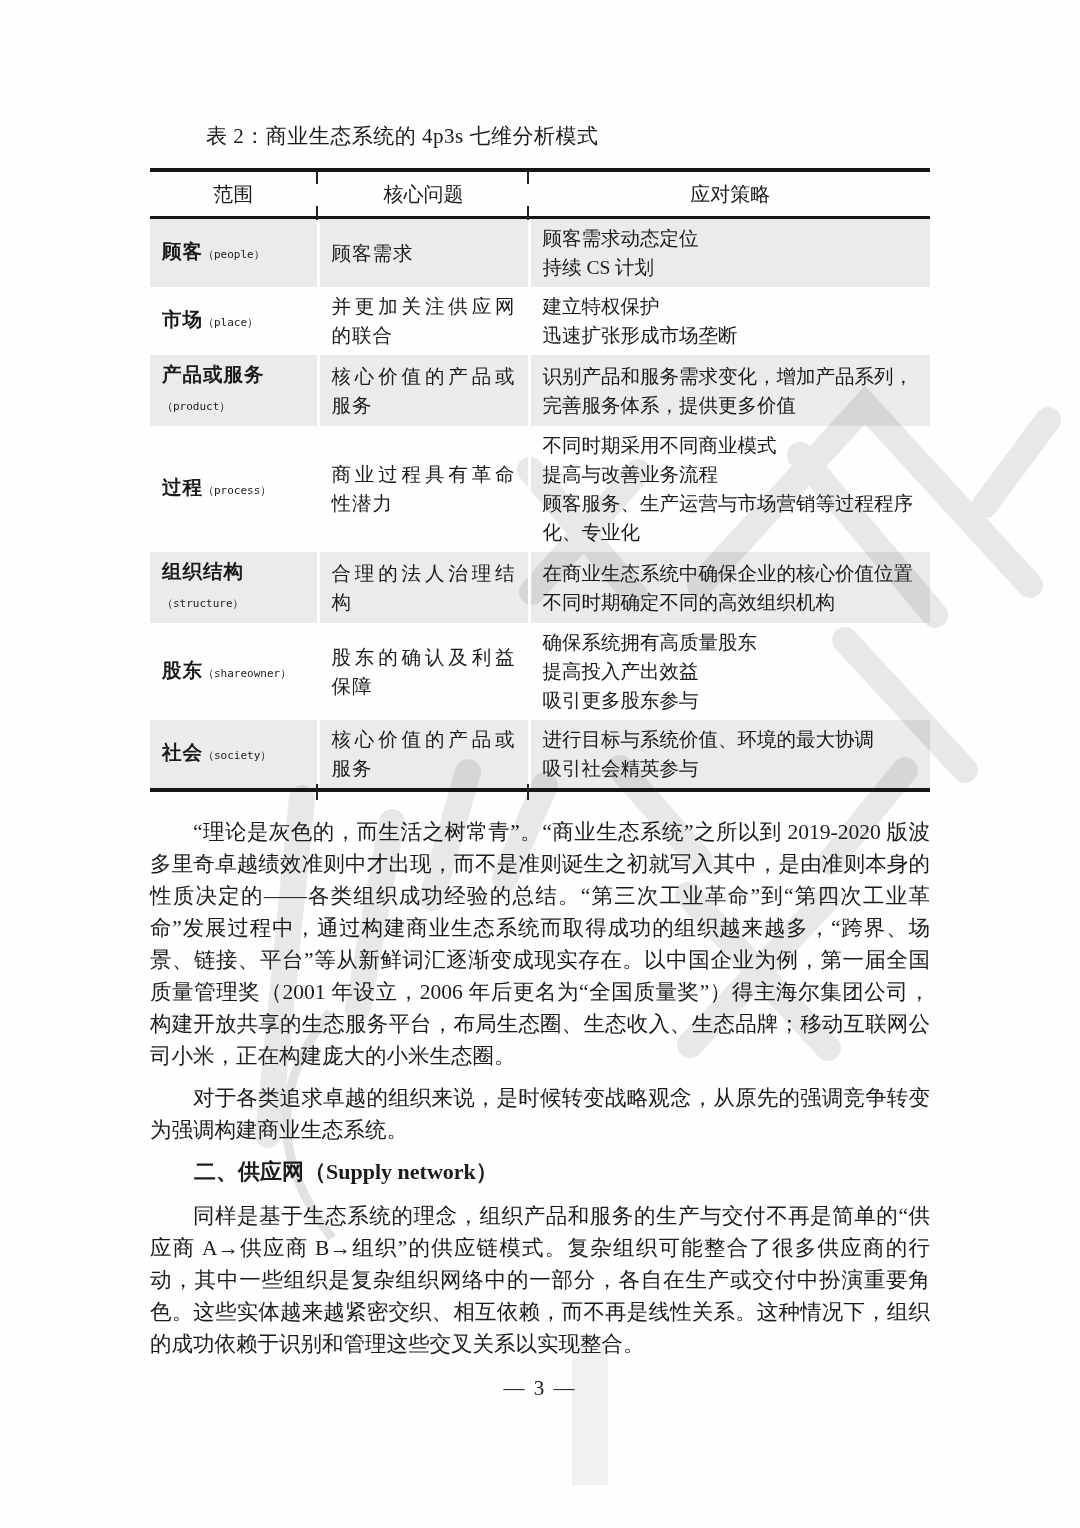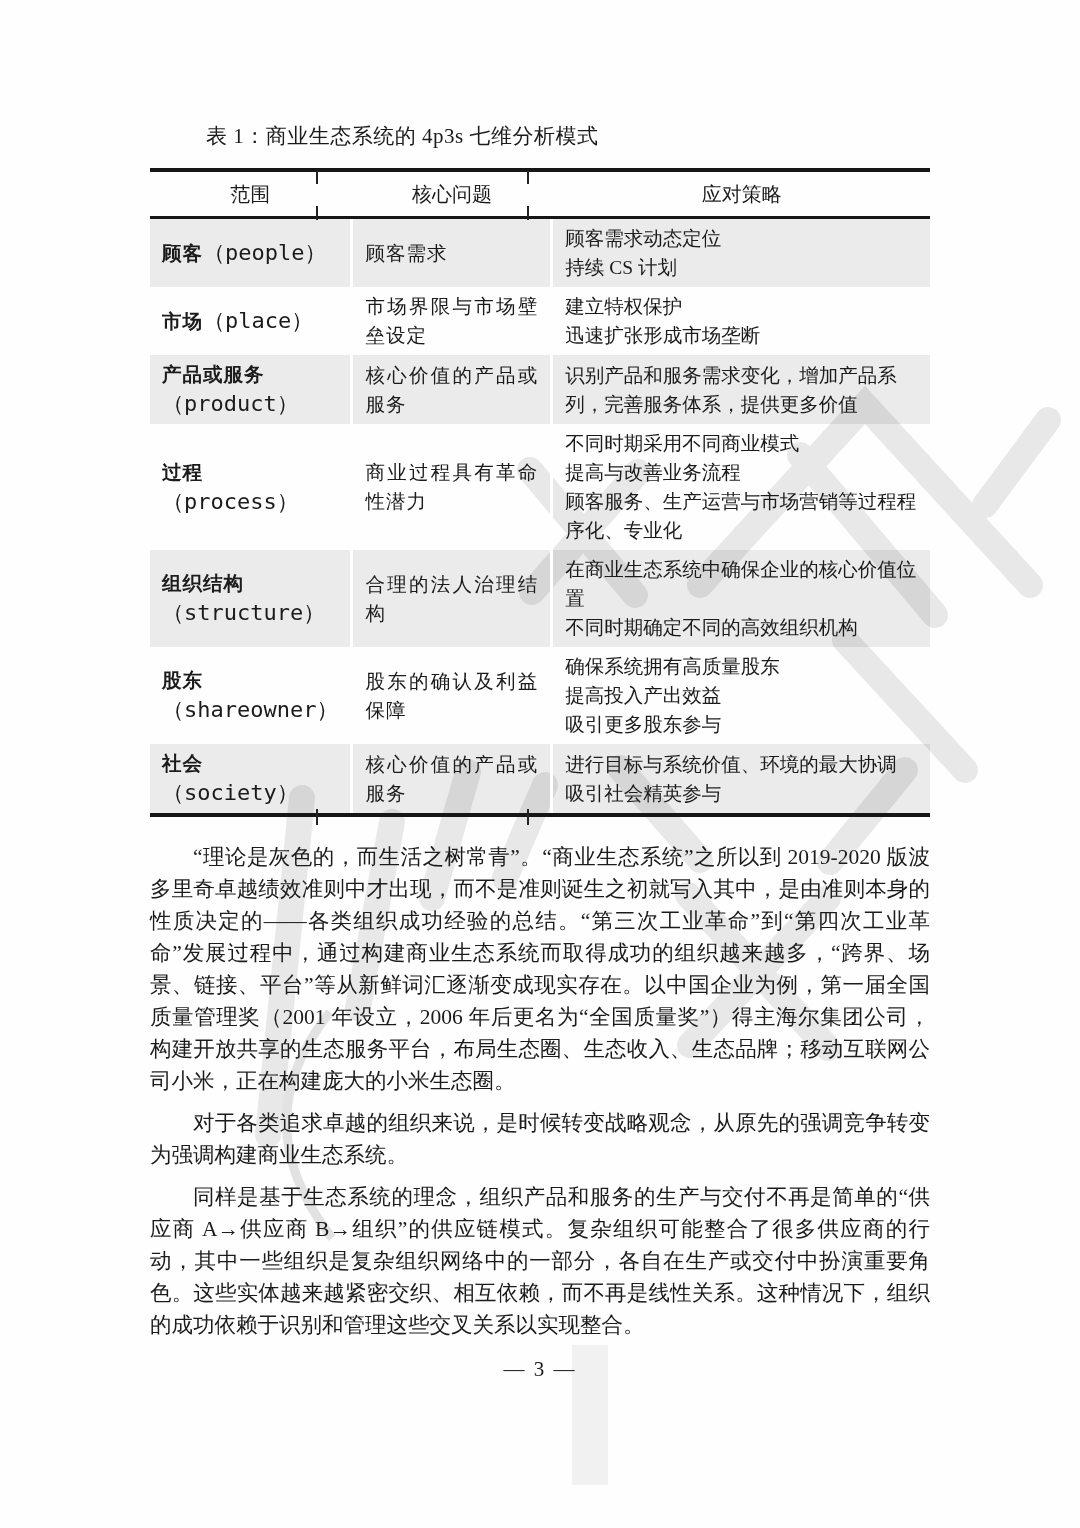--- a/index.html
+++ b/index.html
@@ -44,21 +44,21 @@
     line-height:29px;
     vertical-align:middle;
     text-align:left;
   }
   th + th, td + td{border-left:3px solid #fff;}
   tr.shaded td{background:rgba(20,20,20,0.082);}
   .scope-cn{font-weight:bold;letter-spacing:1px;text-align:right;}
   .scope-en{
     display:inline-block;
     font-family:"DejaVu Sans Mono","Liberation Mono",monospace;
-    font-size:22px;
+    font-size:11px;
     font-weight:normal;
   }
   td.issue{text-align:justify;text-justify:inter-character;letter-spacing:1px;}
   td.strategy{white-space:pre-line;}
 
   .tick{position:absolute;width:2px;background:#222;z-index:2;}
   .tick.t-top{top:2px;height:14px;}
   .tick.t-mid{top:38px;height:14px;}
   .tick.t-bot{bottom:-8px;height:16px;}
   .tick.x1{left:166px;} .tick.x2{left:377px;}
@@ -106,21 +106,21 @@
       <path d="M 545 785 L 505 878"></path>
       <path d="M 620 768 L 700 860"></path>
       <path d="M 905 770 L 830 862"></path>
     </g>
     <path d="M 330 1012 Q 242 1122 332 1238" stroke="#e2e2e2" stroke-width="9" fill="none"></path>
     <rect x="572" y="1345" width="36" height="140" fill="#f1f1f1"></rect>
   </svg>
 
   <div class="content">
 
-    <div class="table-title">表 1：商业生态系统的 4p3s 七维分析模式</div>
+    <div class="table-title">表 2：商业生态系统的 4p3s 七维分析模式</div>
 
     <div class="table-wrap">
 
       <div class="tick t-top x1"></div>
       <div class="tick t-top x2"></div>
       <div class="tick t-mid x1"></div>
       <div class="tick t-mid x2"></div>
       <div class="tick t-bot x1"></div>
       <div class="tick t-bot x2"></div>
 
@@ -139,21 +139,21 @@
         </thead>
         <tbody>
           <tr class="shaded">
             <td><span class="scope-cn">顾客</span><span class="scope-en">（people）</span></td>
             <td class="issue">顾客需求</td>
             <td class="strategy">顾客需求动态定位
 持续 CS 计划</td>
           </tr>
           <tr>
             <td><span class="scope-cn">市场</span><span class="scope-en">（place）</span></td>
-            <td class="issue">市场界限与市场壁垒设定</td>
+            <td class="issue">并更加关注供应网的联合</td>
             <td class="strategy">建立特权保护
 迅速扩张形成市场垄断</td>
           </tr>
           <tr class="shaded">
             <td><span class="scope-cn">产品或服务</span><span class="scope-en">（product）</span></td>
             <td class="issue">核心价值的产品或服务</td>
             <td class="strategy">识别产品和服务需求变化，增加产品系列，完善服务体系，提供更多价值</td>
           </tr>
           <tr>
             <td><span class="scope-cn">过程</span><span class="scope-en">（process）</span></td>
@@ -180,18 +180,19 @@
             <td class="issue">核心价值的产品或服务</td>
             <td class="strategy">进行目标与系统价值、环境的最大协调
 吸引社会精英参与</td>
           </tr>
         </tbody>
       </table>
     </div>
 
     <p class="para first">“理论是灰色的，而生活之树常青”。“商业生态系统”之所以到 2019-2020 版波多里奇卓越绩效准则中才出现，而不是准则诞生之初就写入其中，是由准则本身的性质决定的——各类组织成功经验的总结。“第三次工业革命”到“第四次工业革命”发展过程中，通过构建商业生态系统而取得成功的组织越来越多，“跨界、场景、链接、平台”等从新鲜词汇逐渐变成现实存在。以中国企业为例，第一届全国质量管理奖（2001 年设立，2006 年后更名为“全国质量奖”）得主海尔集团公司，构建开放共享的生态服务平台，布局生态圈、生态收入、生态品牌；移动互联网公司小米，正在构建庞大的小米生态圈。</p>
     <p class="para">对于各类追求卓越的组织来说，是时候转变战略观念，从原先的强调竞争转变为强调构建商业生态系统。</p>
+    <div class="section-heading">二、供应网（Supply network）</div>
     <p class="para">同样是基于生态系统的理念，组织产品和服务的生产与交付不再是简单的“供应商 A→供应商 B→组织”的供应链模式。复杂组织可能整合了很多供应商的行动，其中一些组织是复杂组织网络中的一部分，各自在生产或交付中扮演重要角色。这些实体越来越紧密交织、相互依赖，而不再是线性关系。这种情况下，组织的成功依赖于识别和管理这些交叉关系以实现整合。</p>
 
     <div class="footer">— 3 —</div>
 
   </div>
 </div>
 
 </body></html>

